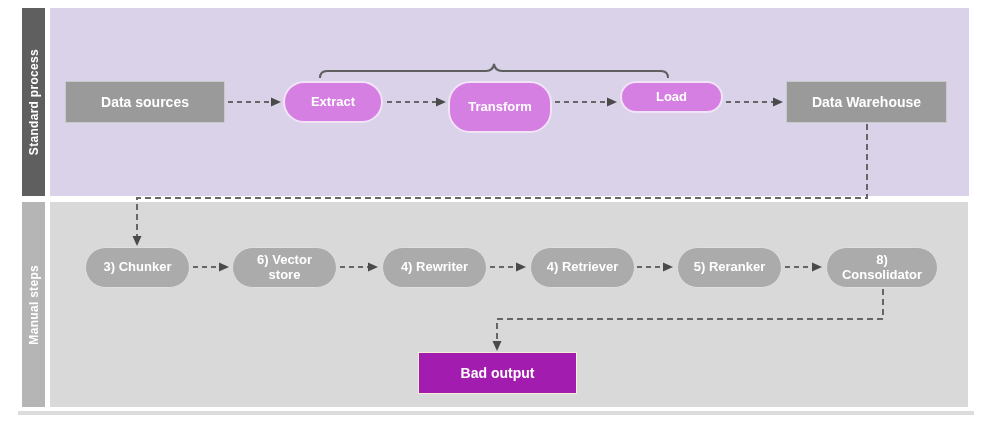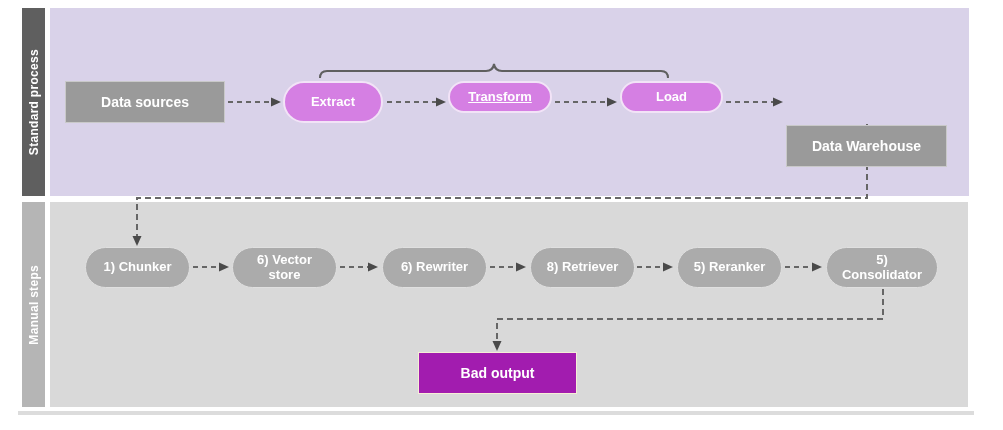--- a/index.html
+++ b/index.html
@@ -150,33 +150,33 @@
 
     <path d="M883,289 L883,319 L497,319 L497,341" fill="none" stroke="#666666" stroke-width="2" stroke-dasharray="6,4"></path>
     <polygon points="492.5,341 501.5,341 497,351" fill="#4a4a4a"></polygon>
   </svg>
 
 
   <div class="node pill etl-pill" style="left:283px; top:81px; width:100px; height:42px;">Extract</div>
 
   <div class="node rect-node gray-rect" style="left:65px; top:81px; width:160px; height:42px;">Data sources</div>
 
-  <div class="node pill etl-pill" style="left:448px; top:81px; width:104px; height:32px;text-decoration:underline;">Transform</div>
+  <div class="node pill etl-pill" style="left:448px; top:81px; width:104px; height:52px;">Transform</div>
 
   <div class="node pill etl-pill" style="left:620px; top:81px; width:103px; height:32px;">Load</div>
 
-  <div class="node rect-node gray-rect" style="left:786px; top:81px; width:161px; height:42px;margin-top:44px;">Data Warehouse</div>
+  <div class="node rect-node gray-rect" style="left:786px; top:81px; width:161px; height:42px;">Data Warehouse</div>
 
-  <div class="node pill manual-pill" style="left:85px; top:247px; width:105px; height:41px;">1) Chunker</div>
+  <div class="node pill manual-pill" style="left:85px; top:247px; width:105px; height:41px;">3) Chunker</div>
 
   <div class="node pill manual-pill" style="left:232px; top:247px; width:105px; height:41px;">6) Vector store</div>
 
-  <div class="node pill manual-pill" style="left:382px; top:247px; width:105px; height:41px;">6) Rewriter</div>
+  <div class="node pill manual-pill" style="left:382px; top:247px; width:105px; height:41px;">4) Rewriter</div>
 
-  <div class="node pill manual-pill" style="left:530px; top:247px; width:105px; height:41px;">8) Retriever</div>
+  <div class="node pill manual-pill" style="left:530px; top:247px; width:105px; height:41px;">4) Retriever</div>
 
   <div class="node pill manual-pill" style="left:677px; top:247px; width:105px; height:41px;">5) Reranker</div>
 
-  <div class="node pill manual-pill" style="left:826px; top:247px; width:112px; height:41px;">5) Consolidator</div>
+  <div class="node pill manual-pill" style="left:826px; top:247px; width:112px; height:41px;">8) Consolidator</div>
 
   <div class="node rect-node bad-output" style="left:418px; top:352px; width:159px; height:42px;">Bad output</div>
 
 </div>
 
 </body></html>

